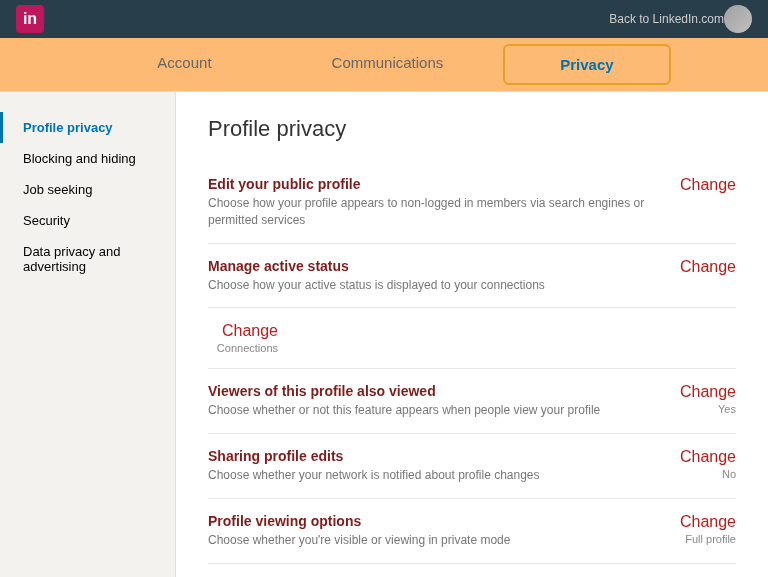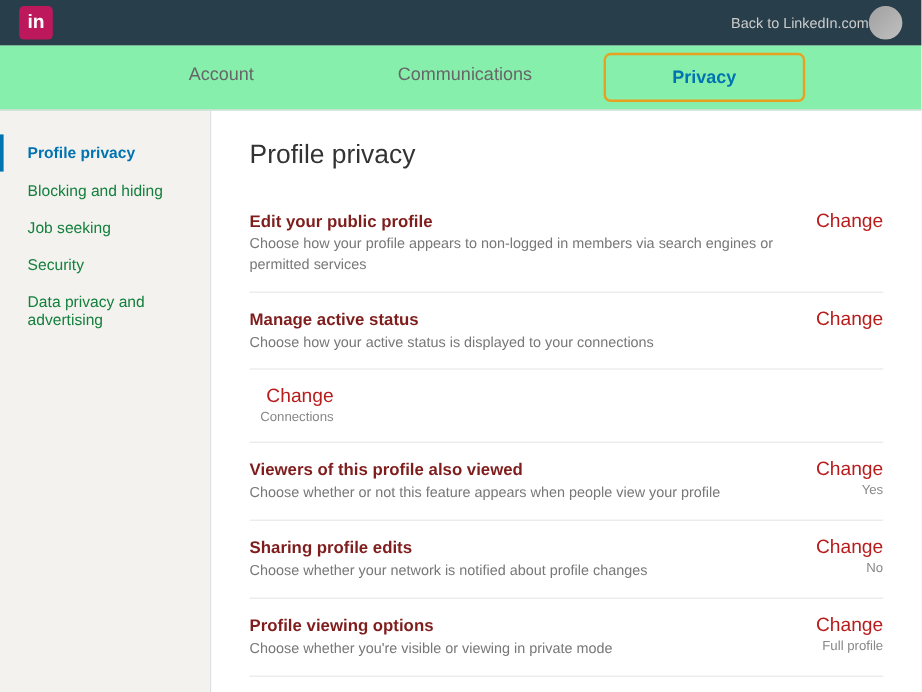--- a/index.html
+++ b/index.html
@@ -48,21 +48,21 @@
     }
     .avatar-circle {
       width: 28px;
       height: 28px;
       border-radius: 50%;
       background: linear-gradient(135deg, #a0a0a0, #c0c0c0);
     }
 
     
     .tab-nav {
-      background: #86efac;
+      background: #fdba74;
       display: flex;
       justify-content: center;
       border-bottom: 1px solid #ddd;
       position: relative;
     }
     .tab-nav-item {
       padding: 16px 60px;
       font-size: 15px;
       color: #666;
       cursor: pointer;
@@ -86,21 +86,21 @@
 
     
     .sidebar {
       width: 175px;
       padding: 20px 0;
       flex-shrink: 0;
     }
     .sidebar-item {
       padding: 8px 20px;
       font-size: 13px;
-      color: #15803d;
+      color: #000000;
       cursor: pointer;
       border-left: 3px solid transparent;
     }
     .sidebar-item.active {
       color: #0073b1;
       border-left: 3px solid #0073b1;
       font-weight: bold;
     }
 
     

